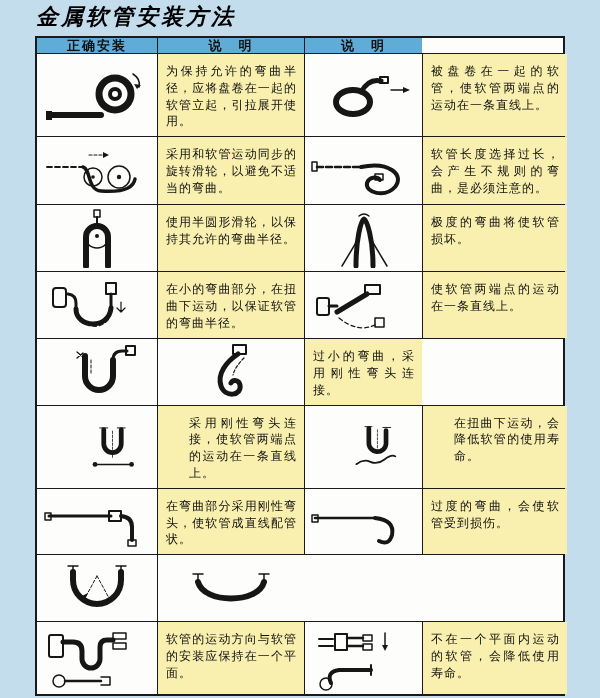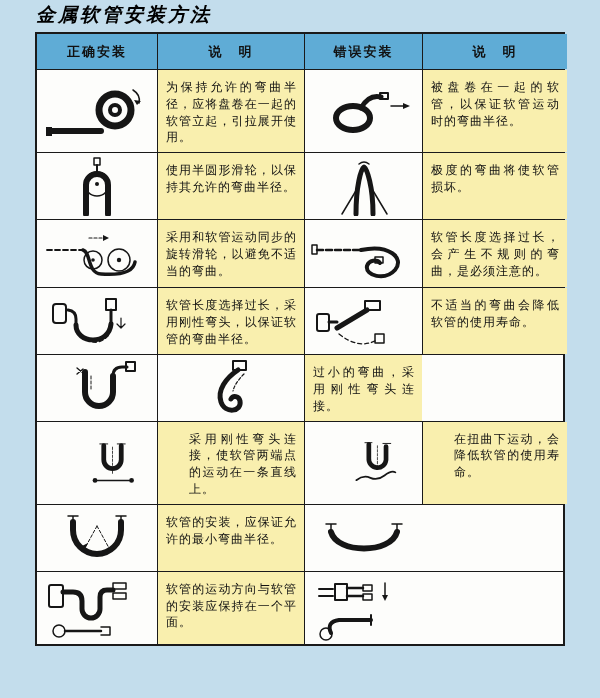--- a/index.html
+++ b/index.html
@@ -12,21 +12,21 @@
   }
   *{box-sizing:border-box;margin:0;padding:0;}
   html,body{width:600px;height:698px;overflow:hidden;}
   body{
     background:var(--page_bg);
     font-family:"Liberation Sans","DejaVu Sans",sans-serif;
     color:var(--text_col);
   }
   .page-title{
     margin:2px 0 4px 36px;
-    font-size:19px;
+    font-size:22px;
     font-weight:bold;
     font-style:italic;
     letter-spacing:3px;
     color:#000;
   }
   .hose-table{
     margin-left:35px;
     width:530px;
     border:2px solid var(--border_col);
     background:var(--img_bg);
@@ -37,21 +37,21 @@
     border-top:1px solid var(--border_col);
   }
   .t-row.header{border-top:none;}
   .cell{
     border-left:1px solid var(--border_col);
     position:relative;
   }
   .cell:first-child{border-left:none;}
   .head-cell{
     background:var(--header_bg);
-    height:35px;
+    height:15px;
     display:flex;
     align-items:center;
     justify-content:center;
     font-size:13px;
     font-weight:bold;
     letter-spacing:2px;
   }
   .img-cell{
     background:var(--img_bg);
     display:flex;
@@ -84,21 +84,20 @@
 </head>
 <body>
 
 <h1 class="page-title">金属软管安装方法</h1>
 
 <div class="hose-table">
 
   <div class="t-row header">
     <div class="cell head-cell">正确安装</div>
     <div class="cell head-cell">说　明</div>
-    <div class="cell head-cell">错误安装</div>
     <div class="cell head-cell">说　明</div>
   </div>
 
   <div class="t-row r1">
     <div class="cell img-cell">
       <svg class="illus" width="112" height="62" viewBox="0 0 112 62">
         <circle cx="74" cy="30" r="16" stroke-width="7"></circle>
         <circle cx="74" cy="30" r="5" stroke-width="4"></circle>
         <path d="M10 51 H60" stroke-width="6"></path>
         <rect class="fill" x="5" y="47" width="6" height="9"></rect>
@@ -109,43 +108,21 @@
     <div class="cell desc-cell">为保持允许的弯曲半径，应将盘卷在一起的软管立起，引拉展开使用。</div>
     <div class="cell img-cell">
       <svg class="illus" width="110" height="62" viewBox="0 0 110 62">
         <ellipse cx="44" cy="38" rx="17" ry="12" stroke-width="6"></ellipse>
         <path d="M52 28 Q60 14 72 17" stroke-width="5"></path>
         <rect x="71" y="13" width="8" height="6" stroke-width="2"></rect>
         <path d="M82 26 h12" stroke-width="1.5"></path>
         <path class="fill" d="M94 23 l7 3 l-7 3 z"></path>
       </svg>
     </div>
-    <div class="cell desc-cell">被盘卷在一起的软管，以保证软管运动时的弯曲半径。</div>
-  </div>
-
-  <div class="t-row r2">
-    <div class="cell img-cell">
-      <svg class="illus" width="112" height="60" viewBox="0 0 112 60">
-        <rect x="53" y="2" width="6" height="7" stroke-width="1.5"></rect>
-        <path d="M56 9 V17" stroke-width="2"></path>
-        <circle cx="56" cy="28" r="12" stroke-width="1.5"></circle>
-        <circle class="fill" cx="56" cy="28" r="2"></circle>
-        <path d="M45 58 V29 A11 11 0 0 1 67 29 V58" stroke-width="6"></path>
-      </svg>
-    </div>
-    <div class="cell desc-cell">使用半圆形滑轮，以保持其允许的弯曲半径。</div>
-    <div class="cell img-cell">
-      <svg class="illus" width="110" height="60" viewBox="0 0 110 60">
-        <path d="M47 58 C47 30 52 13 55 11 C58 13 64 30 64 58" stroke-width="5"></path>
-        <path d="M33 58 L48 33" stroke-width="1.5"></path>
-        <path d="M78 58 L63 33" stroke-width="1.5"></path>
-        <path d="M50 8 q5 -4 10 0" stroke-width="1.5"></path>
-      </svg>
-    </div>
-    <div class="cell desc-cell">极度的弯曲将使软管损坏。</div>
+    <div class="cell desc-cell">被盘卷在一起的软管，使软管两端点的运动在一条直线上。</div>
   </div>
 
   <div class="t-row r3">
     <div class="cell img-cell">
       <svg class="illus" width="112" height="60" viewBox="0 0 112 60">
         <path d="M6 26 H42" stroke-width="1.8" stroke-dasharray="5 3"></path>
         <path d="M48 14 h14" stroke-width="1.2" stroke-dasharray="3 2"></path>
         <path class="fill" d="M62 11 l6 3 l-6 3 z"></path>
         <circle cx="52" cy="36" r="9" stroke-width="1.5"></circle>
         <circle class="fill" cx="52" cy="36" r="1.8"></circle>
@@ -159,44 +136,66 @@
       <svg class="illus" width="110" height="60" viewBox="0 0 110 60">
         <rect x="3" y="21" width="5" height="9" stroke-width="1.5"></rect>
         <path d="M8 26 H52" stroke-width="2.5" stroke-dasharray="6 3"></path>
         <path d="M52 26 C80 20 96 34 86 46 C76 57 56 52 58 42 C60 36 68 35 71 39" stroke-width="4"></path>
         <rect x="66" y="33" width="8" height="6" stroke-width="1.5"></rect>
       </svg>
     </div>
     <div class="cell desc-cell">软管长度选择过长，会产生不规则的弯曲，是必须注意的。</div>
   </div>
 
+  <div class="t-row r2">
+    <div class="cell img-cell">
+      <svg class="illus" width="112" height="60" viewBox="0 0 112 60">
+        <rect x="53" y="2" width="6" height="7" stroke-width="1.5"></rect>
+        <path d="M56 9 V17" stroke-width="2"></path>
+        <circle cx="56" cy="28" r="12" stroke-width="1.5"></circle>
+        <circle class="fill" cx="56" cy="28" r="2"></circle>
+        <path d="M45 58 V29 A11 11 0 0 1 67 29 V58" stroke-width="6"></path>
+      </svg>
+    </div>
+    <div class="cell desc-cell">使用半圆形滑轮，以保持其允许的弯曲半径。</div>
+    <div class="cell img-cell">
+      <svg class="illus" width="110" height="60" viewBox="0 0 110 60">
+        <path d="M47 58 C47 30 52 13 55 11 C58 13 64 30 64 58" stroke-width="5"></path>
+        <path d="M33 58 L48 33" stroke-width="1.5"></path>
+        <path d="M78 58 L63 33" stroke-width="1.5"></path>
+        <path d="M50 8 q5 -4 10 0" stroke-width="1.5"></path>
+      </svg>
+    </div>
+    <div class="cell desc-cell">极度的弯曲将使软管损坏。</div>
+  </div>
+
   <div class="t-row r4">
     <div class="cell img-cell">
       <svg class="illus" width="112" height="62" viewBox="0 0 112 62">
         <rect x="12" y="14" width="13" height="19" rx="3" stroke-width="2"></rect>
         <path d="M27 20 q8 1 8 9 v6" stroke-width="3"></path>
         <path d="M35 35 C35 54 68 56 70 34" stroke-width="5"></path>
         <path d="M70 34 V20" stroke-width="3"></path>
         <rect x="65" y="9" width="10" height="11" stroke-width="2"></rect>
         <path d="M40 44 Q54 60 68 45" stroke-width="1.3" stroke-dasharray="4 3"></path>
         <path d="M80 28 v10 m-4 -4 l4 4 l4 -4" stroke-width="1.2"></path>
       </svg>
     </div>
-    <div class="cell desc-cell">软管长度选择过长，采用刚性弯头，以保证软管的弯曲半径。</div>
+    <div class="cell desc-cell">在小的弯曲部分，在扭曲下运动，以保证软管的弯曲半径。</div>
     <div class="cell img-cell">
       <svg class="illus" width="110" height="62" viewBox="0 0 110 62">
         <rect x="8" y="24" width="12" height="17" rx="2" stroke-width="2"></rect>
         <path d="M20 32 h8" stroke-width="3"></path>
         <path d="M28 38 L58 20" stroke-width="5"></path>
         <rect x="56" y="11" width="15" height="9" stroke-width="2"></rect>
         <path d="M30 44 Q50 60 68 50" stroke-width="1.3" stroke-dasharray="4 3"></path>
         <rect x="66" y="44" width="9" height="9" stroke-width="1.5"></rect>
       </svg>
     </div>
-    <div class="cell desc-cell">不适当的弯曲会降低软管的使用寿命。</div>
+    <div class="cell desc-cell">使软管两端点的运动在一条直线上。</div>
   </div>
 
   <div class="t-row r5">
     <div class="cell img-cell">
       <svg class="illus" width="112" height="60" viewBox="0 0 112 60">
         <path d="M44 14 V34 A14 14 0 0 0 72 34 V18" stroke-width="6"></path>
         <path d="M72 18 q0 -9 9 -9 h5" stroke-width="3"></path>
         <rect x="85" y="4" width="9" height="9" stroke-width="2"></rect>
         <path d="M36 16 l6 -5 m-6 -1 l6 5" stroke-width="1.3"></path>
         <path d="M50 18 V32" stroke-width="1" stroke-dasharray="3 2"></path>
@@ -228,32 +227,51 @@
       <svg class="illus" width="110" height="60" viewBox="0 0 110 60">
         <path d="M42 6 V24 A11 11 0 0 0 64 26 V9" stroke-width="6"></path>
         <path d="M37 4 h9 M60 5 h10" stroke-width="1.2"></path>
         <path d="M53 8 V38" stroke-width="1" stroke-dasharray="3 2"></path>
         <path d="M26 52 q9 -7 18 -3 t18 -3 t14 -4" stroke-width="2.2"></path>
       </svg>
     </div>
     <div class="cell desc-cell">在扭曲下运动，会降低软管的使用寿命。</div>
   </div>
 
+  <div class="t-row r7">
+    <div class="cell img-cell">
+      <svg class="illus" width="112" height="58" viewBox="0 0 112 58">
+        <path d="M8 24 H70" stroke-width="3"></path>
+        <rect x="4" y="21" width="6" height="7" stroke-width="1.5"></rect>
+        <rect x="68" y="19" width="12" height="10" stroke-width="2"></rect>
+        <path d="M80 24 q11 1 11 11 v13" stroke-width="4"></path>
+        <rect x="87" y="48" width="8" height="6" stroke-width="1.5"></rect>
+      </svg>
+    </div>
+    <div class="cell desc-cell">在弯曲部分采用刚性弯头，使软管成直线配管状。</div>
+    <div class="cell img-cell">
+      <svg class="illus" width="110" height="58" viewBox="0 0 110 58">
+        <path d="M6 26 H66" stroke-width="2.5"></path>
+        <rect x="3" y="23" width="6" height="7" stroke-width="1.5"></rect>
+        <path d="M66 26 q20 2 17 17 q-3 11 -13 6" stroke-width="4"></path>
+      </svg>
+    </div>
+    <div class="cell desc-cell">过度的弯曲，会使软管受到损伤。</div>
+  </div>
 
   <div class="t-row r8">
     <div class="cell img-cell">
       <svg class="illus" width="112" height="60" viewBox="0 0 112 60">
         <path d="M32 14 V22 A24 24 0 0 0 80 22 V14" stroke-width="6"></path>
         <path d="M27 8 h10 m-5 0 v6 M75 8 h10 m-5 0 v6" stroke-width="1.5"></path>
         <path d="M56 18 L44 40" stroke-width="1" stroke-dasharray="3 2"></path>
         <path class="fill" d="M43 42 l6 -3 l-3 6 z" transform="translate(-2,-4)"></path>
         <path d="M56 18 L68 40" stroke-width="1" stroke-dasharray="3 2"></path>
       </svg>
     </div>
-    <div class="cell desc-cell">软管的安装，应保证允许的最小弯曲半径。</div>
     <div class="cell img-cell">
       <svg class="illus" width="110" height="60" viewBox="0 0 110 60">
         <path d="M22 24 C28 46 82 46 88 24" stroke-width="6"></path>
         <path d="M17 16 h10 m-5 0 v8 M83 16 h10 m-5 0 v8" stroke-width="1.5"></path>
       </svg>
     </div>
   </div>
 
   <div class="t-row r9">
     <div class="cell img-cell">
@@ -275,15 +293,16 @@
         <path d="M38 13 h16 M38 21 h16" stroke-width="2.5"></path>
         <rect x="54" y="10" width="9" height="6" stroke-width="1.5"></rect>
         <rect x="54" y="19" width="9" height="6" stroke-width="1.5"></rect>
         <path d="M76 8 v13" stroke-width="1.5"></path>
         <path class="fill" d="M73 20 l3 6 l3 -6 z"></path>
         <path d="M22 58 q-5 -11 8 -13 h32" stroke-width="4"></path>
         <circle cx="17" cy="59" r="6" stroke-width="1.5"></circle>
         <path d="M62 40 v10" stroke-width="2"></path>
       </svg>
     </div>
+    <div class="cell desc-cell">不在一个平面内运动的软管，会降低使用寿命。</div>
   </div>
 
 </div>
 
 </body></html>

